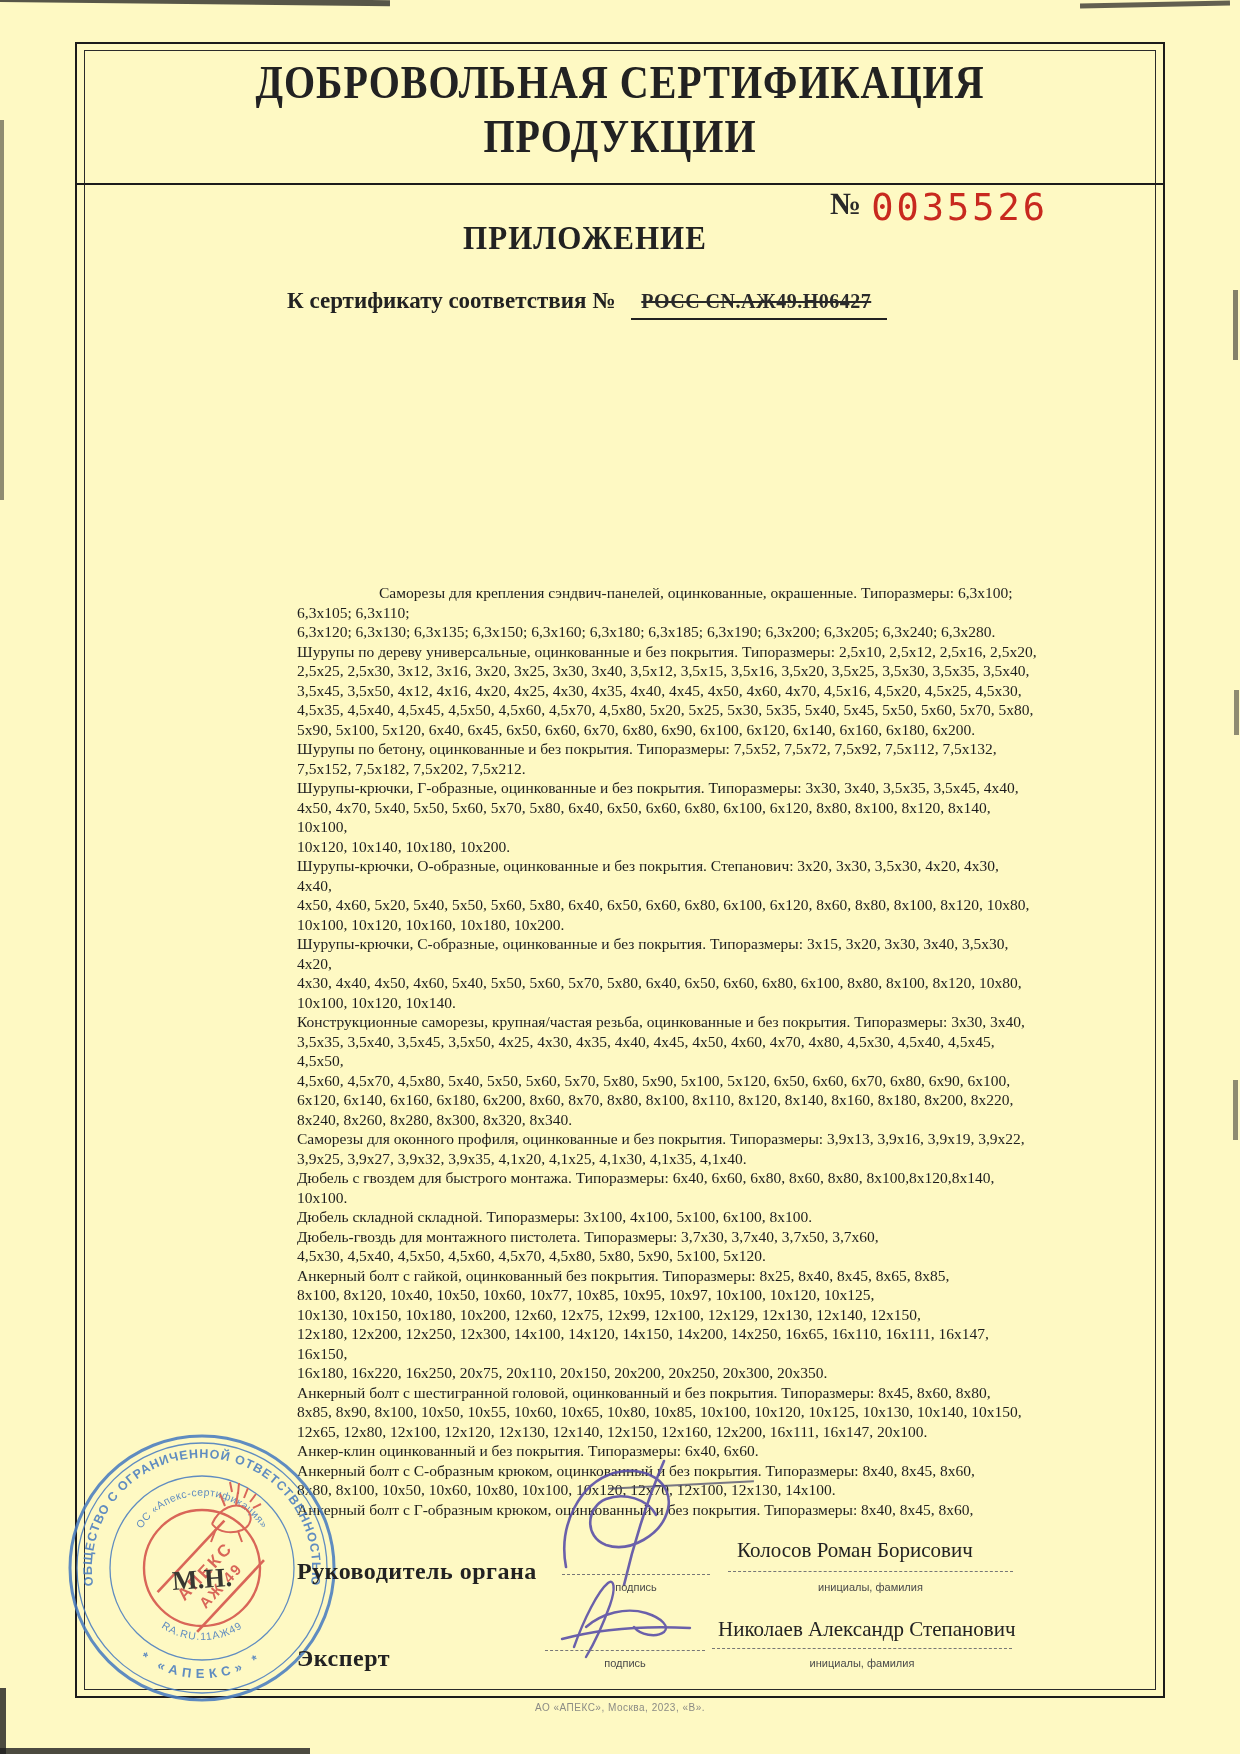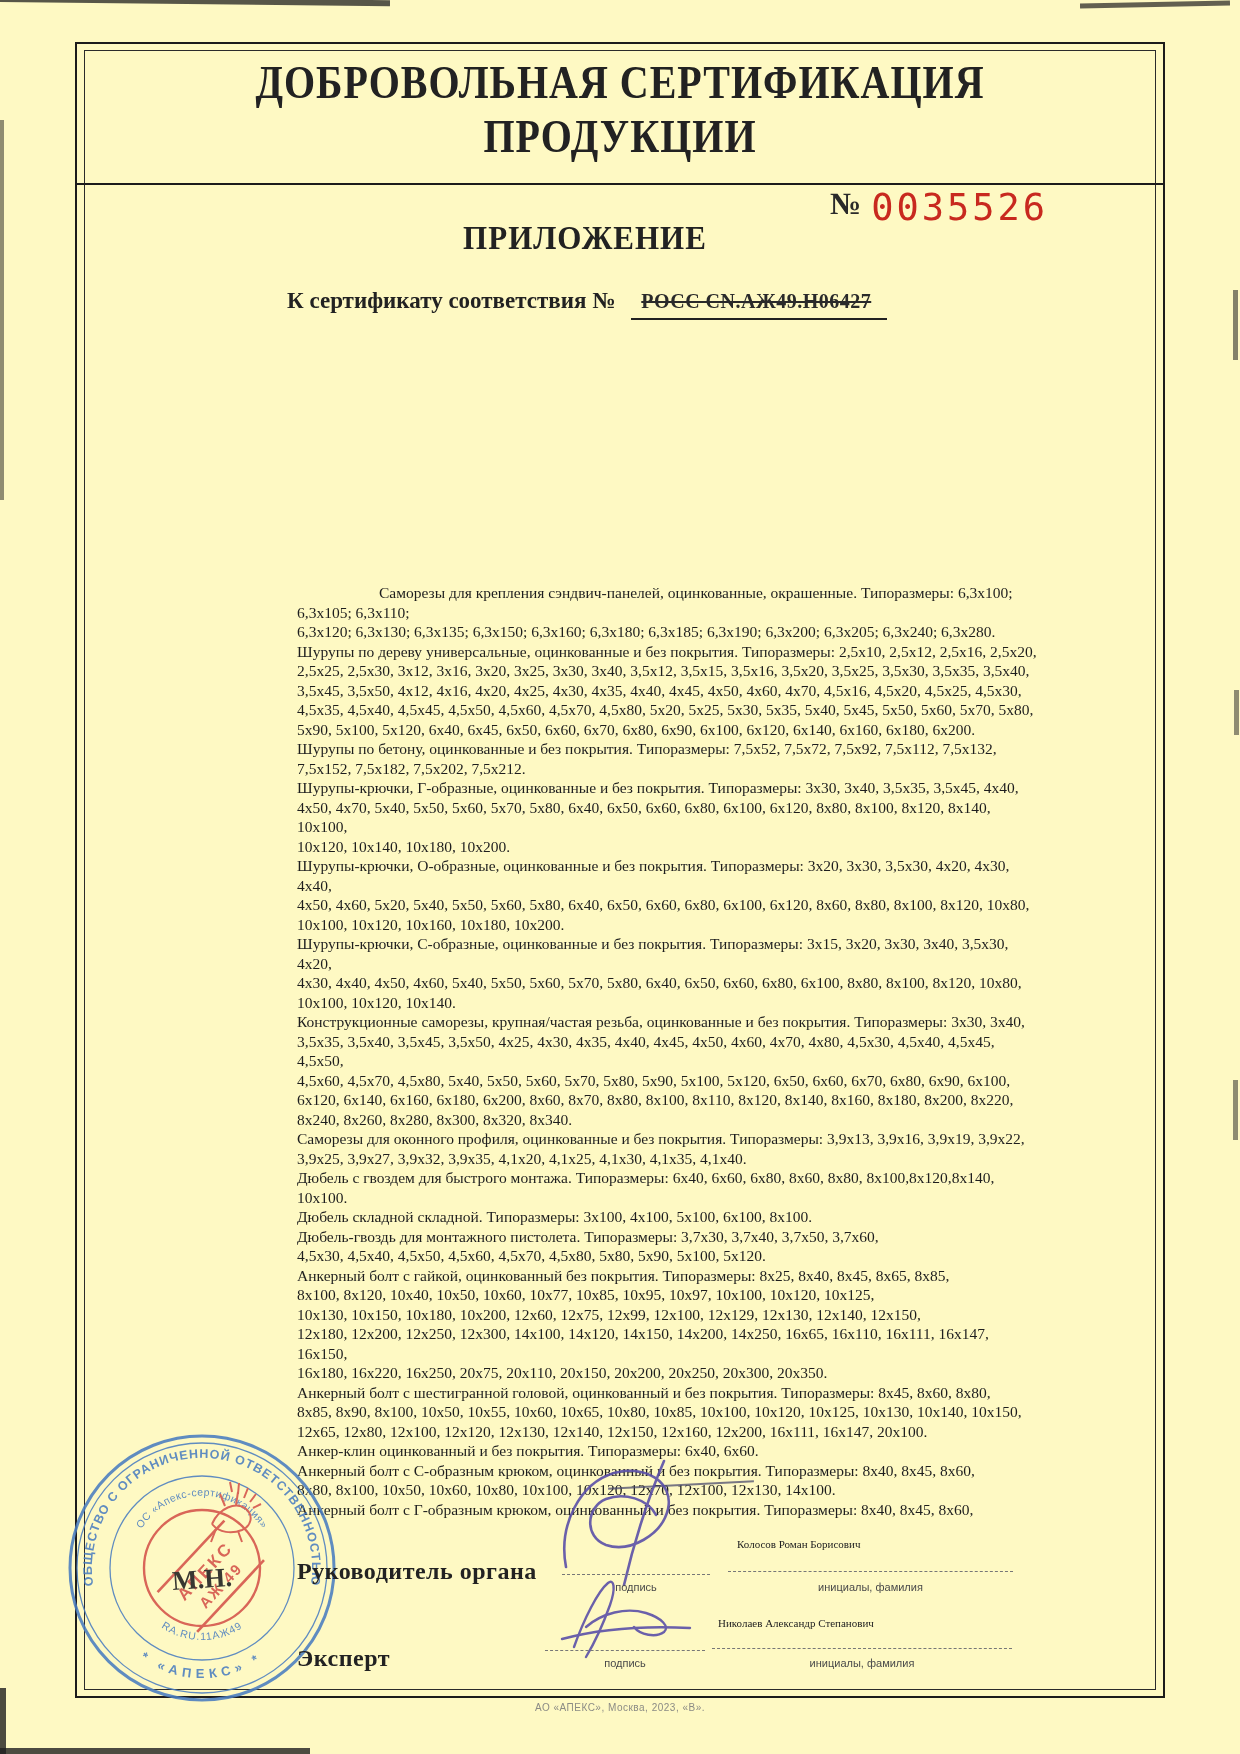--- a/index.html
+++ b/index.html
@@ -53,21 +53,21 @@
   .name-line{position:absolute;border-bottom:1.5px dashed #777;}
   .name-line.n1{left:728px;top:1571px;width:285px;}
   .name-line.n2{left:712px;top:1648px;width:300px;}
 
   .caption{position:absolute;font-family:"Liberation Sans",sans-serif;font-size:11px;color:#4a4a4a;text-align:center;}
   .caption.c1{left:562px;top:1581px;width:148px;}
   .caption.c2{left:545px;top:1657px;width:160px;}
   .caption.c3{left:728px;top:1581px;width:285px;}
   .caption.c4{left:712px;top:1657px;width:300px;}
 
-  .sig-name{position:absolute;font-size:11px;color:#222;white-space:nowrap;}
+  .sig-name{position:absolute;font-size:21px;color:#222;white-space:nowrap;}
   .sig-name.n1{left:737px;top:1538px;}
   .sig-name.n2{left:718px;top:1617px;}
 
   .signature-svg{position:absolute;}
   .signature-svg.s1{left:528px;top:1455px;}
   .signature-svg.s2{left:540px;top:1575px;}
 
   .stamp-svg{position:absolute;left:62px;top:1428px;opacity:.88;}
 
   .footer{position:absolute;left:0;top:1702px;width:1240px;text-align:center;
@@ -111,21 +111,21 @@
       <div class="body-line">2,5х25, 2,5х30, 3х12, 3х16, 3х20, 3х25, 3х30, 3х40, 3,5х12, 3,5х15, 3,5х16, 3,5х20, 3,5х25, 3,5х30, 3,5х35, 3,5х40,</div>
       <div class="body-line">3,5х45, 3,5х50, 4х12, 4х16, 4х20, 4х25, 4х30, 4х35, 4х40, 4х45, 4х50, 4х60, 4х70, 4,5х16, 4,5х20, 4,5х25, 4,5х30,</div>
       <div class="body-line">4,5х35, 4,5х40, 4,5х45, 4,5х50, 4,5х60, 4,5х70, 4,5х80, 5х20, 5х25, 5х30, 5х35, 5х40, 5х45, 5х50, 5х60, 5х70, 5х80,</div>
       <div class="body-line">5х90, 5х100, 5х120, 6х40, 6х45, 6х50, 6х60, 6х70, 6х80, 6х90, 6х100, 6х120, 6х140, 6х160, 6х180, 6х200.</div>
       <div class="body-line">Шурупы по бетону, оцинкованные и без покрытия. Типоразмеры: 7,5х52, 7,5х72, 7,5х92, 7,5х112, 7,5х132,</div>
       <div class="body-line">7,5х152, 7,5х182, 7,5х202, 7,5х212.</div>
       <div class="body-line">Шурупы-крючки, Г-образные, оцинкованные и без покрытия. Типоразмеры: 3х30, 3х40, 3,5х35, 3,5х45, 4х40,</div>
       <div class="body-line">4х50, 4х70, 5х40, 5х50, 5х60, 5х70, 5х80, 6х40, 6х50, 6х60, 6х80, 6х100, 6х120, 8х80, 8х100, 8х120, 8х140,</div>
       <div class="body-line">10х100,</div>
       <div class="body-line">10х120, 10х140, 10х180, 10х200.</div>
-      <div class="body-line">Шурупы-крючки, О-образные, оцинкованные и без покрытия. Типоразмеры: 3х20, 3х30, 3,5х30, 4х20, 4х30,</div>
+      <div class="body-line">Шурупы-крючки, О-образные, оцинкованные и без покрытия. Степанович: 3х20, 3х30, 3,5х30, 4х20, 4х30,</div>
       <div class="body-line">4х40,</div>
       <div class="body-line">4х50, 4х60, 5х20, 5х40, 5х50, 5х60, 5х80, 6х40, 6х50, 6х60, 6х80, 6х100, 6х120, 8х60, 8х80, 8х100, 8х120, 10х80,</div>
       <div class="body-line">10х100, 10х120, 10х160, 10х180, 10х200.</div>
       <div class="body-line">Шурупы-крючки, С-образные, оцинкованные и без покрытия. Типоразмеры: 3х15, 3х20, 3х30, 3х40, 3,5х30,</div>
       <div class="body-line">4х20,</div>
       <div class="body-line">4х30, 4х40, 4х50, 4х60, 5х40, 5х50, 5х60, 5х70, 5х80, 6х40, 6х50, 6х60, 6х80, 6х100, 8х80, 8х100, 8х120, 10х80,</div>
       <div class="body-line">10х100, 10х120, 10х140.</div>
       <div class="body-line">Конструкционные саморезы, крупная/частая резьба, оцинкованные и без покрытия. Типоразмеры: 3х30, 3х40,</div>
       <div class="body-line">3,5х35, 3,5х40, 3,5х45, 3,5х50, 4х25, 4х30, 4х35, 4х40, 4х45, 4х50, 4х60, 4х70, 4х80, 4,5х30, 4,5х40, 4,5х45,</div>
       <div class="body-line">4,5х50,</div>

